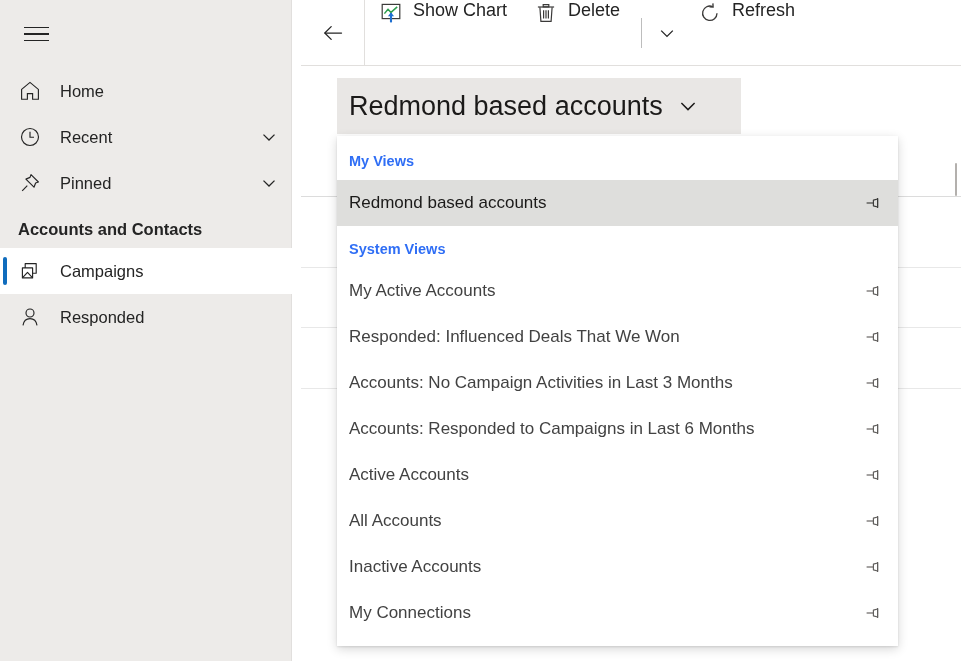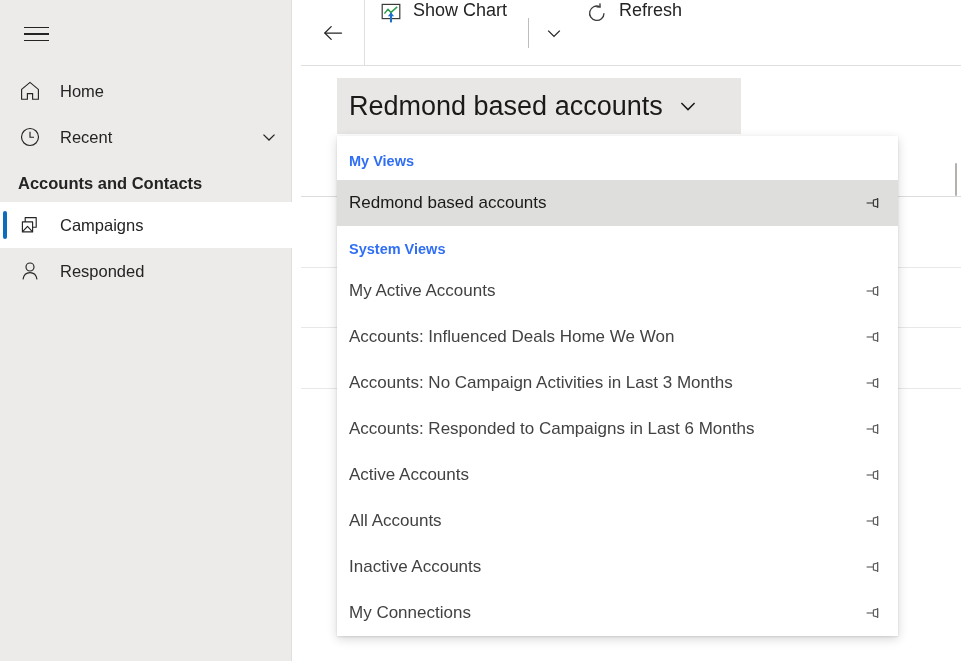--- a/index.html
+++ b/index.html
@@ -185,20 +185,21 @@
   }
 
   
   #view-dropdown {
     position: absolute;
     left: 337px; top: 136px;
     width: 561px;
     background: #ffffff;
     box-shadow: 0 3px 10px rgba(0,0,0,0.16), 0 0.6px 2px rgba(0,0,0,0.10);
     z-index: 10;
+    padding-bottom: 10px;
   }
 
   .dd-section {
     padding: 17px 0 11px 12px;
     font-size: 14.5px;
     font-weight: bold;
     color: #2f6ef5;
   }
   .dd-section.second {
     padding-top: 15px;
@@ -267,20 +268,34 @@
           </svg>
         </span>
         <span class="lbl">Recent</span>
         <span class="chev">
           <svg width="18" height="18" viewBox="0 0 18 18" fill="none" stroke="#242424" stroke-width="1.3">
             <path d="M3.5 6.6 L9 12 L14.5 6.6"></path>
           </svg>
         </span>
       </div>
 
+      <div class="nav-item">
+        <span class="ico">
+          <svg width="24" height="24" viewBox="0 0 24 24" fill="none" stroke="#242424" stroke-width="1.15" stroke-linejoin="round">
+            <path d="M13.0 3.6 L20.4 11.0 L17.6 12.0 L16.0 16.2 L7.9 8.1 L12.0 6.4 Z"></path>
+            <path d="M9.3 14.7 L4.2 19.8"></path>
+          </svg>
+        </span>
+        <span class="lbl">Pinned</span>
+        <span class="chev">
+          <svg width="18" height="18" viewBox="0 0 18 18" fill="none" stroke="#242424" stroke-width="1.3">
+            <path d="M3.5 6.6 L9 12 L14.5 6.6"></path>
+          </svg>
+        </span>
+      </div>
 
       <div class="nav-group-header">Accounts and Contacts</div>
 
       <div class="nav-item selected">
         <span class="sel-bar"></span>
         <span class="ico">
           <svg width="24" height="24" viewBox="0 0 24 24" fill="none" stroke="#242424" stroke-width="1.15" stroke-linejoin="round">
             <path d="M7.2 9.0 L7.2 4.6 L18.2 4.6 L18.2 14.2 L14.2 14.2"></path>
             <path d="M4.4 8.9 L14.6 8.9 L14.6 18.9 L4.4 18.9 Z"></path>
             <path d="M4.6 18.7 L9.5 13.4 L14.4 18.7"></path>
@@ -325,20 +340,33 @@
           <rect x="3.2" y="3.4" width="17.6" height="14.2" stroke="#3b3a39" stroke-width="1.2" fill="#ffffff"></rect>
           <path d="M5.4 12.6 L9.0 8.2 L12.0 11.4 L18.2 5.9" stroke="#2e9e4f" stroke-width="1.5" fill="none" stroke-linejoin="round"></path>
           <path d="M12.0 21.4 L12.0 12.0" stroke="#1f6fd0" stroke-width="2.1"></path>
           <path d="M8.9 15.3 L12.0 11.6 L15.1 15.3 Z" fill="#1f6fd0"></path>
         </svg>
       </span>
       <span>Show Chart</span>
     </div>
 
 
+    <div class="tb-btn">
+      <span class="tb-ico">
+        <svg width="24" height="24" viewBox="0 0 24 24" fill="none" stroke="#3b3a39" stroke-width="1.2">
+          <path d="M9.2 3.6 L14.8 3.6 L14.8 5.8 L9.2 5.8 Z"></path>
+          <path d="M3.9 6.0 L20.1 6.0"></path>
+          <path d="M5.9 6.2 L6.9 20.4 L17.1 20.4 L18.1 6.2"></path>
+          <path d="M9.6 9.2 L9.6 17.4"></path>
+          <path d="M12.0 9.2 L12.0 17.4"></path>
+          <path d="M14.4 9.2 L14.4 17.4"></path>
+        </svg>
+      </span>
+      <span>Delete</span>
+    </div>
 
     <div class="tb-sep"></div>
 
     <div class="tb-chev">
       <span>
         <svg width="20" height="20" viewBox="0 0 20 20" fill="none" stroke="#242424" stroke-width="1.3">
           <path d="M4.2 7.6 L10 13.4 L15.8 7.6"></path>
         </svg>
       </span>
     </div>
@@ -386,21 +414,21 @@
       <span class="pin">
         <svg width="20" height="20" viewBox="0 0 20 20" fill="none" stroke="currentColor" stroke-width="1.15" stroke-linejoin="round">
           <path d="M13.6 5.0 L13.6 15.0"></path>
           <path d="M9.4 7.1 L13.6 6.0 L13.6 14.0 L9.4 12.9 Z"></path>
           <path d="M9.4 10.0 L2.6 10.0"></path>
         </svg>
       </span>
     </div>
 
     <div class="dd-item">
-      <span class="dd-label">Accounts: Influenced Deals Home We Won</span>
+      <span class="dd-label">Responded: Influenced Deals That We Won</span>
       <span class="pin">
         <svg width="20" height="20" viewBox="0 0 20 20" fill="none" stroke="currentColor" stroke-width="1.15" stroke-linejoin="round">
           <path d="M13.6 5.0 L13.6 15.0"></path>
           <path d="M9.4 7.1 L13.6 6.0 L13.6 14.0 L9.4 12.9 Z"></path>
           <path d="M9.4 10.0 L2.6 10.0"></path>
         </svg>
       </span>
     </div>
 
     <div class="dd-item">

